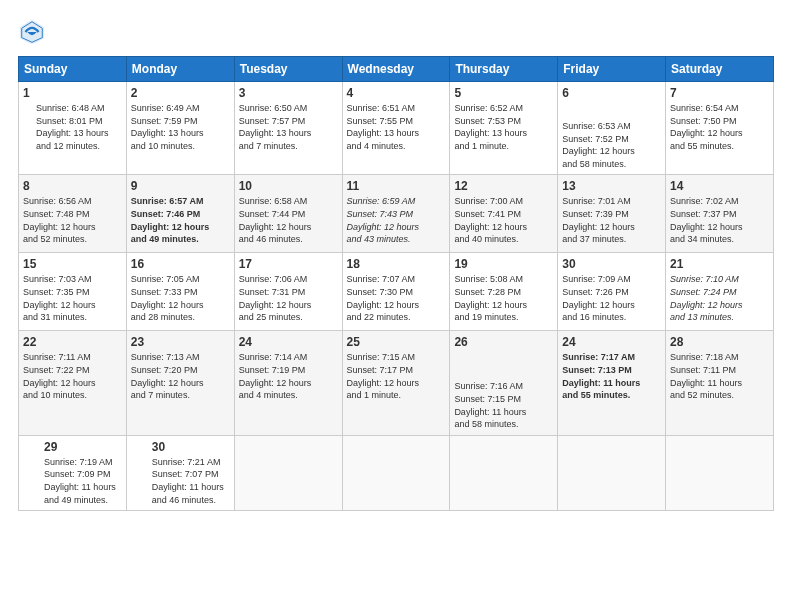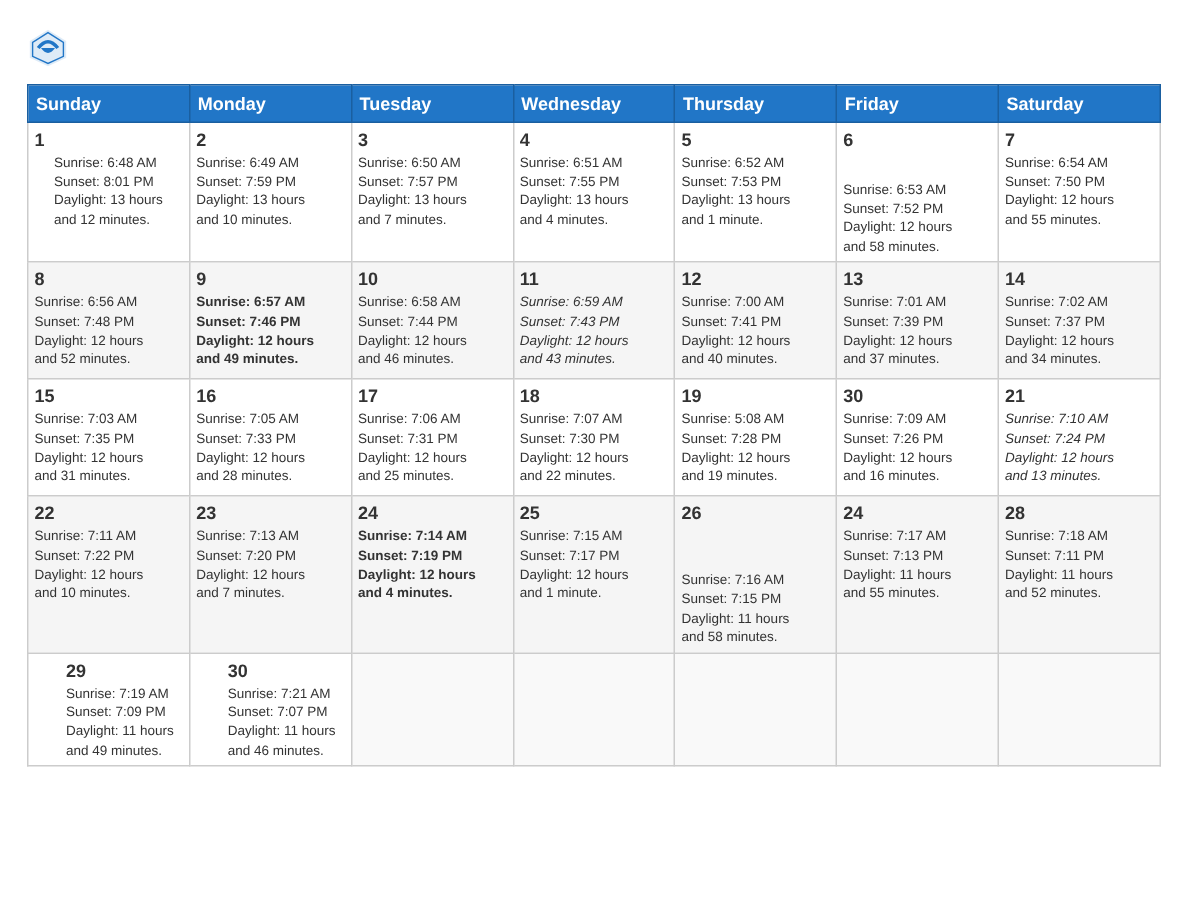--- a/index.html
+++ b/index.html
@@ -304,42 +304,42 @@
           </td>
           <td>
             <span class="day-num">23</span>
             <div class="day-info" style="white-space: pre-line;">Sunrise: 7:13 AM
 Sunset: 7:20 PM
 Daylight: 12 hours
 and 7 minutes.</div>
           </td>
           <td>
             <span class="day-num">24</span>
-            <div class="day-info" style="white-space: pre-line; font-weight: bold;">Sunrise: 7:14 AM
+            <div class="day-info" style="white-space: pre-line;">Sunrise: 7:14 AM
 Sunset: 7:19 PM
 Daylight: 12 hours
 and 4 minutes.</div>
           </td>
           <td>
             <span class="day-num">25</span>
             <div class="day-info" style="white-space: pre-line;">Sunrise: 7:15 AM
 Sunset: 7:17 PM
 Daylight: 12 hours
 and 1 minute.</div>
           </td>
           <td>
             <span class="day-num">26</span>
             <div class="day-info" style="white-space: pre-line; margin-top: 31px;">Sunrise: 7:16 AM
 Sunset: 7:15 PM
 Daylight: 11 hours
 and 58 minutes.</div>
           </td>
           <td>
             <span class="day-num">24</span>
-            <div class="day-info" style="white-space: pre-line;">Sunrise: 7:17 AM
+            <div class="day-info" style="white-space: pre-line; font-weight: bold;">Sunrise: 7:17 AM
 Sunset: 7:13 PM
 Daylight: 11 hours
 and 55 minutes.</div>
           </td>
           <td>
             <span class="day-num">28</span>
             <div class="day-info" style="white-space: pre-line;">Sunrise: 7:18 AM
 Sunset: 7:11 PM
 Daylight: 11 hours
 and 52 minutes.</div>

